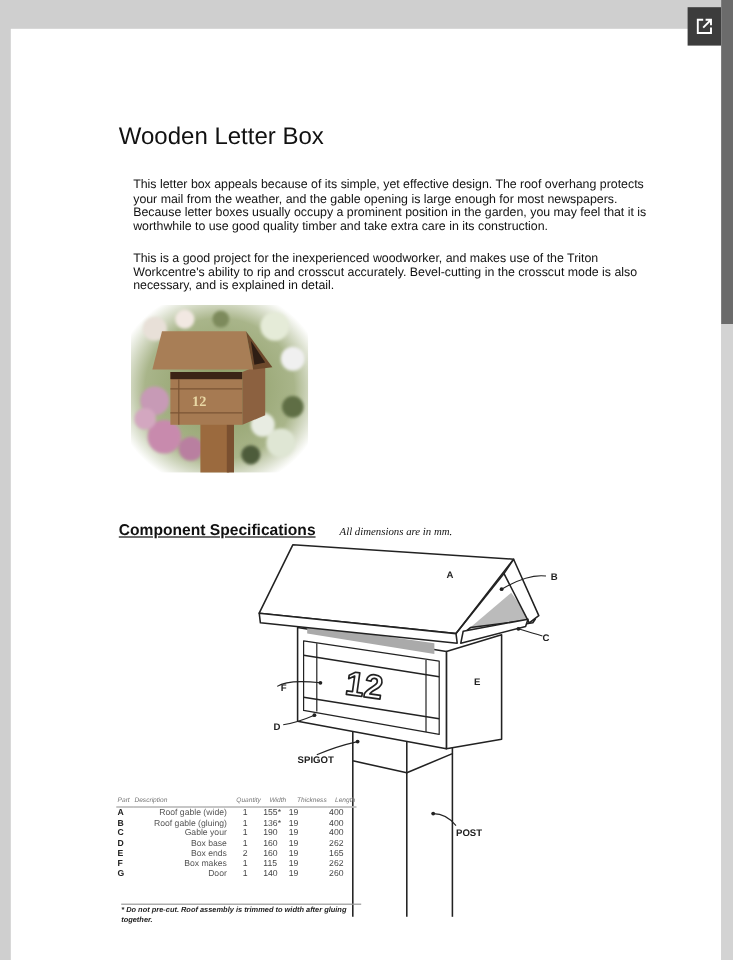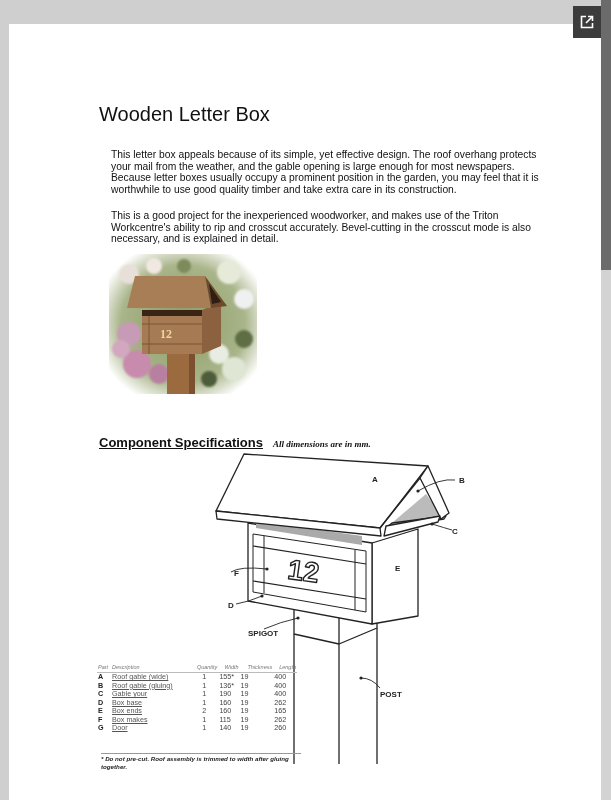--- a/index.html
+++ b/index.html
@@ -42,37 +42,37 @@
       box-shadow: 0 0 8px 6px #fff inset;
     }
     .specs-heading {
       position: absolute; left: 90px; top: 409px; margin: 0;
       white-space: nowrap;
     }
     .specs-heading .main {
       font-size: 13px; font-weight: bold; text-decoration: underline; color: #111;
     }
     .specs-heading .note {
-      font-family: "Liberation Serif", serif; font-style: italic; font-weight: bold;
-      font-size: 9px; color: #111; margin-left: 10px;
+      font-family: "Liberation Serif", serif; font-style: italic; font-weight: normal;
+      font-size: 9px; color: #111; margin-left: 20px;
     }
     .diagram { position: absolute; left: 0; top: 0; }
     .parts-table {
       position: absolute; left: 88px; top: 640px; width: 200px;
       border-collapse: collapse; font-size: 7.2px; color: #333;
     }
     .parts-table th {
       font-weight: normal; font-style: italic; color: #777; font-size: 5.5px;
       text-align: right; padding: 0 1px 2px 1px;
       border-bottom: 1px solid #bbb;
     }
     .parts-table th.l { text-align: left; }
     .parts-table td { padding: 0 1px; line-height: 8.5px; color: #444; }
     .parts-table td.part { text-align: left; font-weight: bold; color: #222; width: 12px; }
-    .parts-table td.desc { text-align: left; color: #555; text-decoration: underline; }
+    .parts-table td.desc { text-align: right; color: #555; }
     .parts-table td.qty { text-align: center; }
     .table-note {
       position: absolute; left: 92px; top: 729px; width: 200px;
       font-size: 6.2px; font-style: italic; font-weight: bold; color: #222; line-height: 8px;
       border-top: 1px solid #999; padding-top: 1px;
     }
     .dlabel { font-family: "Liberation Sans", sans-serif; font-weight: bold; font-size: 8px; fill: #222; }
   </style>
 </head>
 <body>

